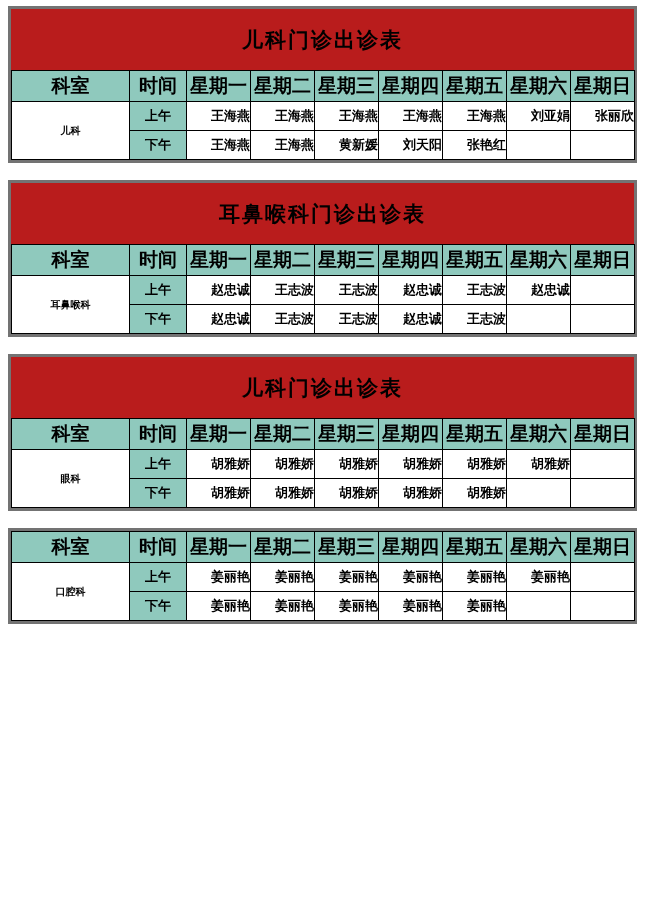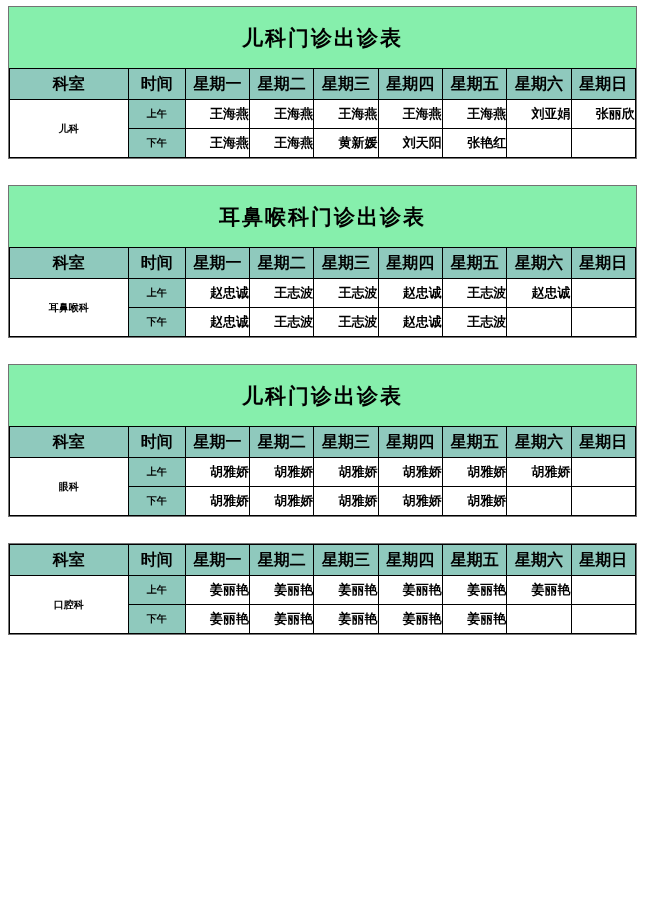--- a/index.html
+++ b/index.html
@@ -12,24 +12,24 @@
     min-height: 912px;
     font-family: "Liberation Serif", "DejaVu Serif", serif;
     color: #000000;
   }
   .page {
     width: 645px;
     box-sizing: border-box;
     padding: 6px 8px 4px 8px;
   }
   .sched-block {
-    border: 1px solid #737373;
+    border: 3px solid #737373;
     box-sizing: border-box;
-    margin-bottom: 26px;
-    background: #86efac;
+    margin-bottom: 17px;
+    background: #b91c1c;
   }
   .sched-title {
     text-align: center;
     font-size: 21px;
     font-weight: bold;
     letter-spacing: 2px;
     padding: 17px 0 16px 0;
     font-family: "Liberation Serif", "DejaVu Serif", serif;
   }
   table.sched {
@@ -45,29 +45,29 @@
     font-weight: bold;
     height: 26px;
     padding: 1px 0;
     font-family: "Liberation Serif", "DejaVu Serif", serif;
     overflow: hidden;
     white-space: nowrap;
   }
   table.sched td.head {
     background: #8fc9bd;
     height: 28px;
-    font-size: 16px;
+    font-size: 19px;
   }
   table.sched td.dept {
     background: #ffffff;
     font-size: 10px;
   }
   table.sched td.period {
     background: #8fc9bd;
-    font-size: 10px;
+    font-size: 13px;
   }
   table.sched td.cell {
     background: #ffffff;
     font-size: 13px;
     padding-left: 24px;
   }
   
   col.c-dept  { width: 118px; }
   col.c-per   { width: 57px; }
   col.c-day   { width: 64px; }

